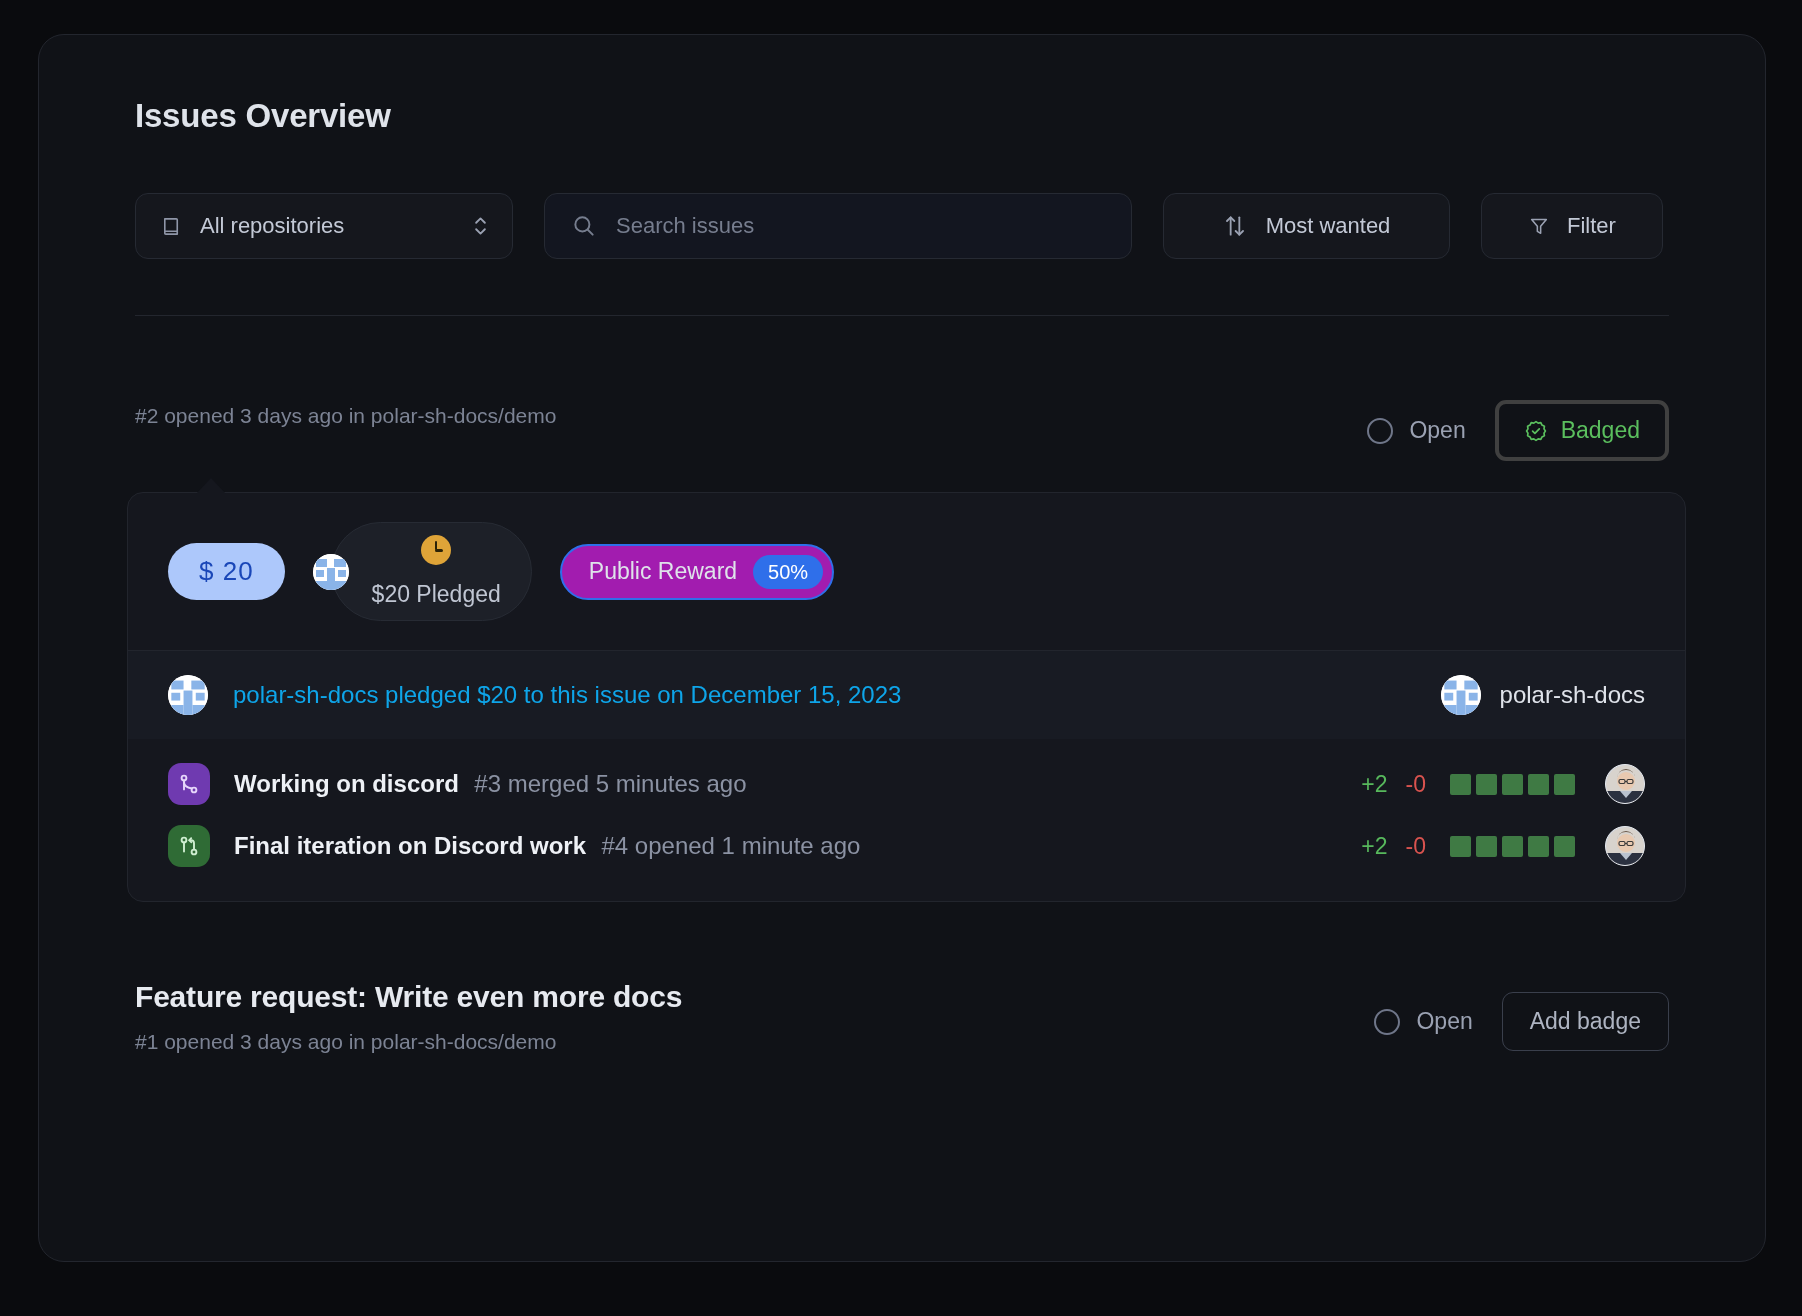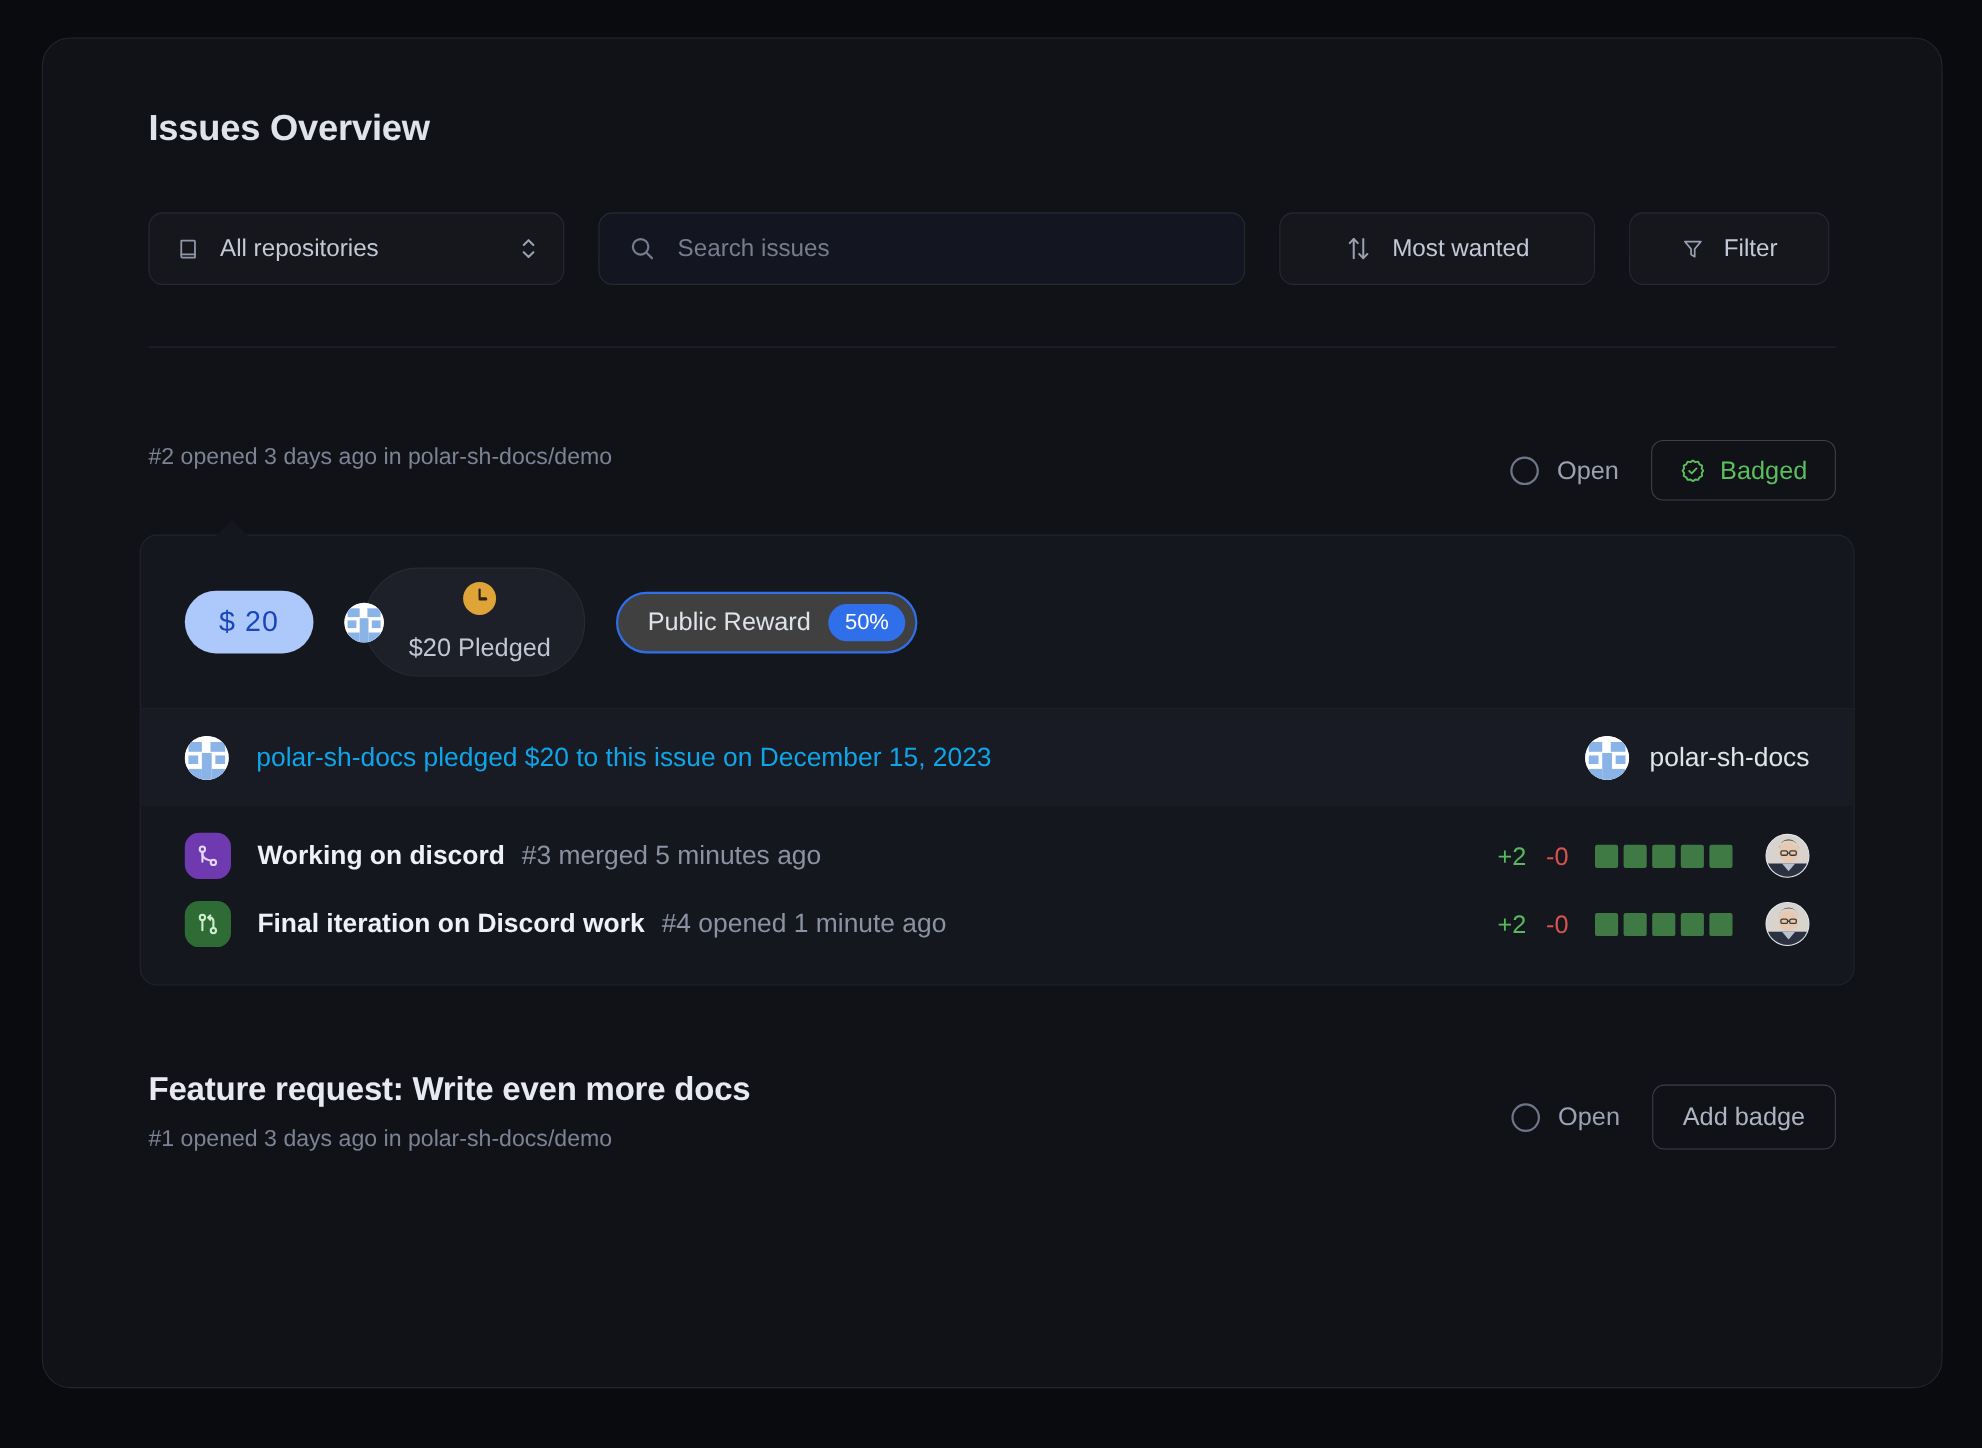--- a/index.html
+++ b/index.html
@@ -150,21 +150,21 @@
   .open-state { display: flex; align-items: center; gap: 16px; }
   .open-circle {
     width: 26px; height: 26px;
     border: 2px solid #6f7689;
     border-radius: 50%;
   }
   .open-label { font-size: 23px; color: #9aa1b2; }
 
   .badged-btn {
     display: flex; align-items: center; gap: 13px;
-    border: 1px solid #404040;
+    border: 4px solid #404040;
     color: #5bbf5e;
     border-radius: 11px;
     padding: 13px 25px;
     font-size: 23px;
     background: transparent;
   }
 
   .outline-btn {
     border: 1px solid #3a3f4c;
     color: #aeb4c2;
@@ -249,21 +249,21 @@
   .clock::before { width: 2.5px; height: 9px; left: 13.5px; top: 6px; }
   .clock::after  { width: 8px; height: 2.5px; left: 14px; top: 14px; }
 
   .reward-pill {
     display: flex; align-items: center; gap: 16px;
     border: 2px solid #2f6fea;
     border-radius: 999px;
     padding: 9px 9px 9px 27px;
     color: #dfe3ea;
     font-size: 23px;
-    background: #404040;
+    background: #a21caf;
   }
   .reward-badge {
     background: #2f6fea;
     color: #ffffff;
     font-size: 20px;
     border-radius: 999px;
     padding: 7px 15px;
     line-height: 1;
   }
 

